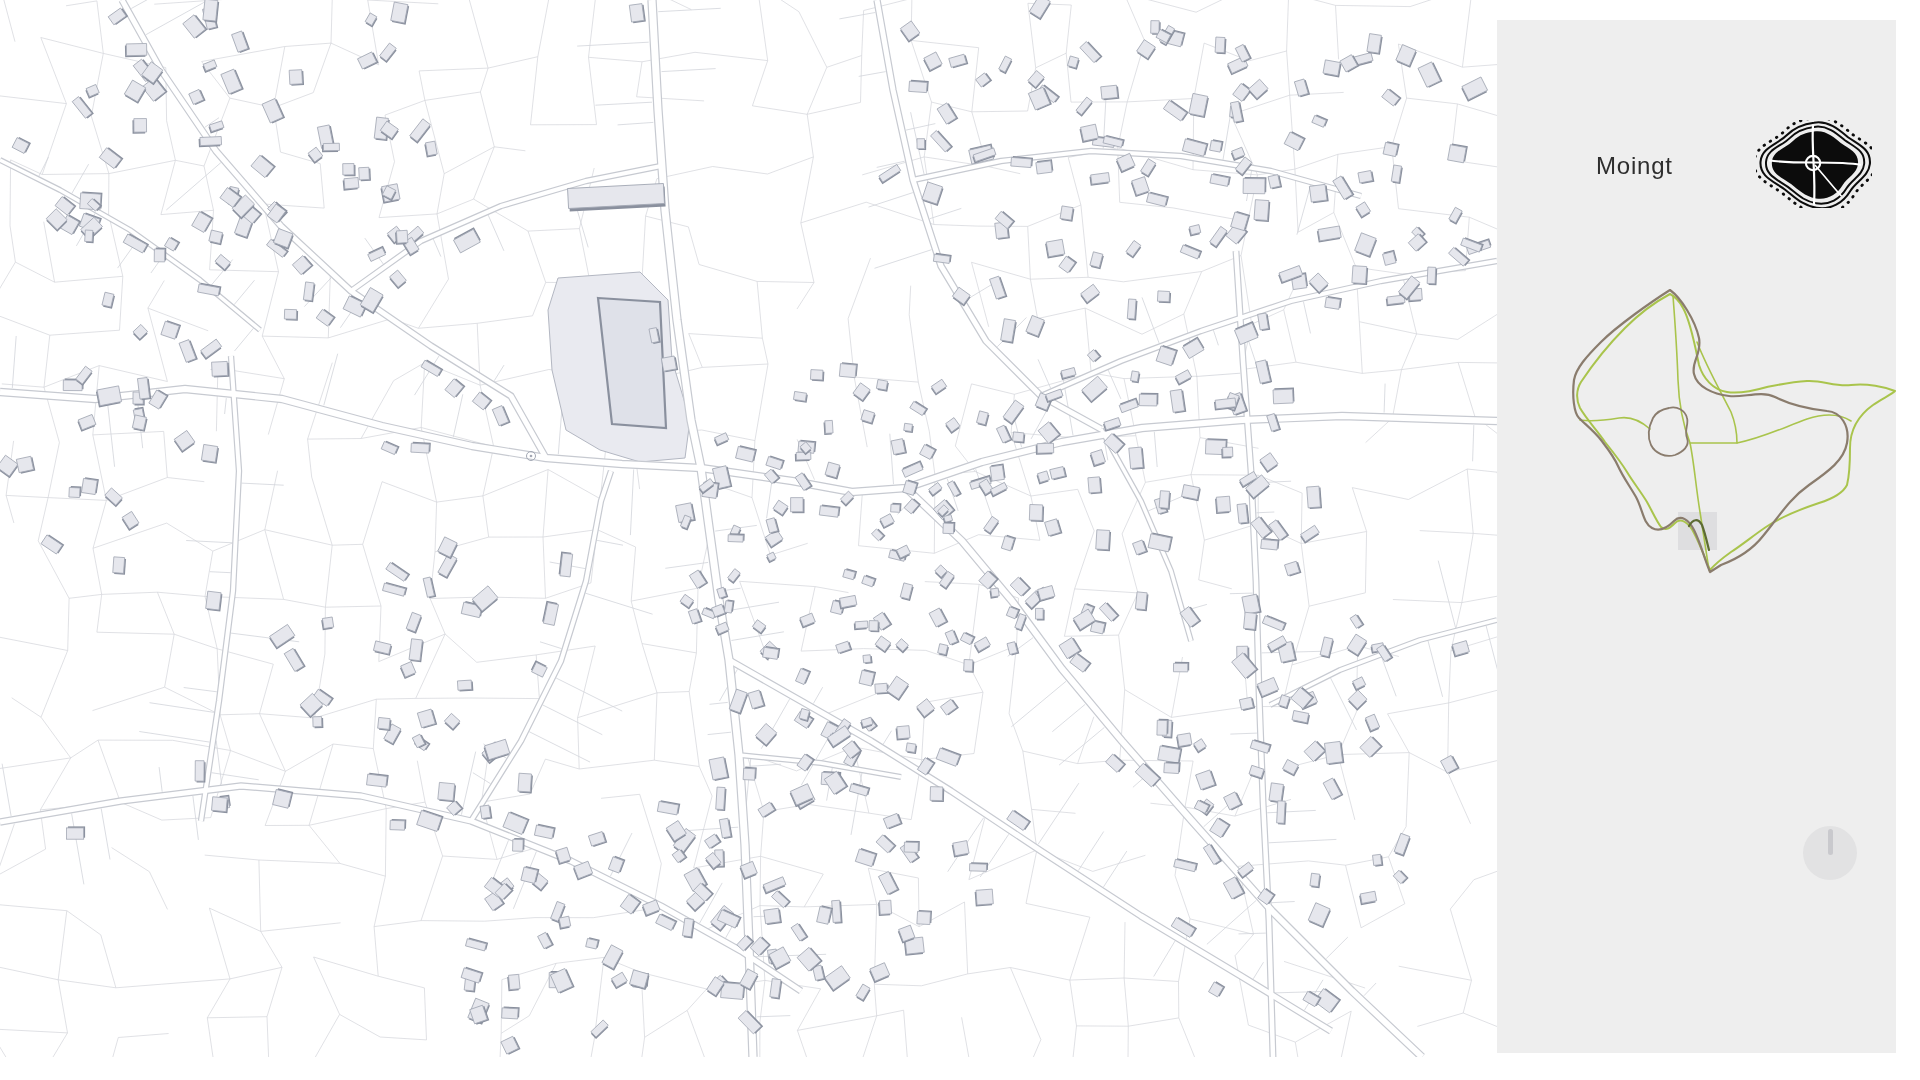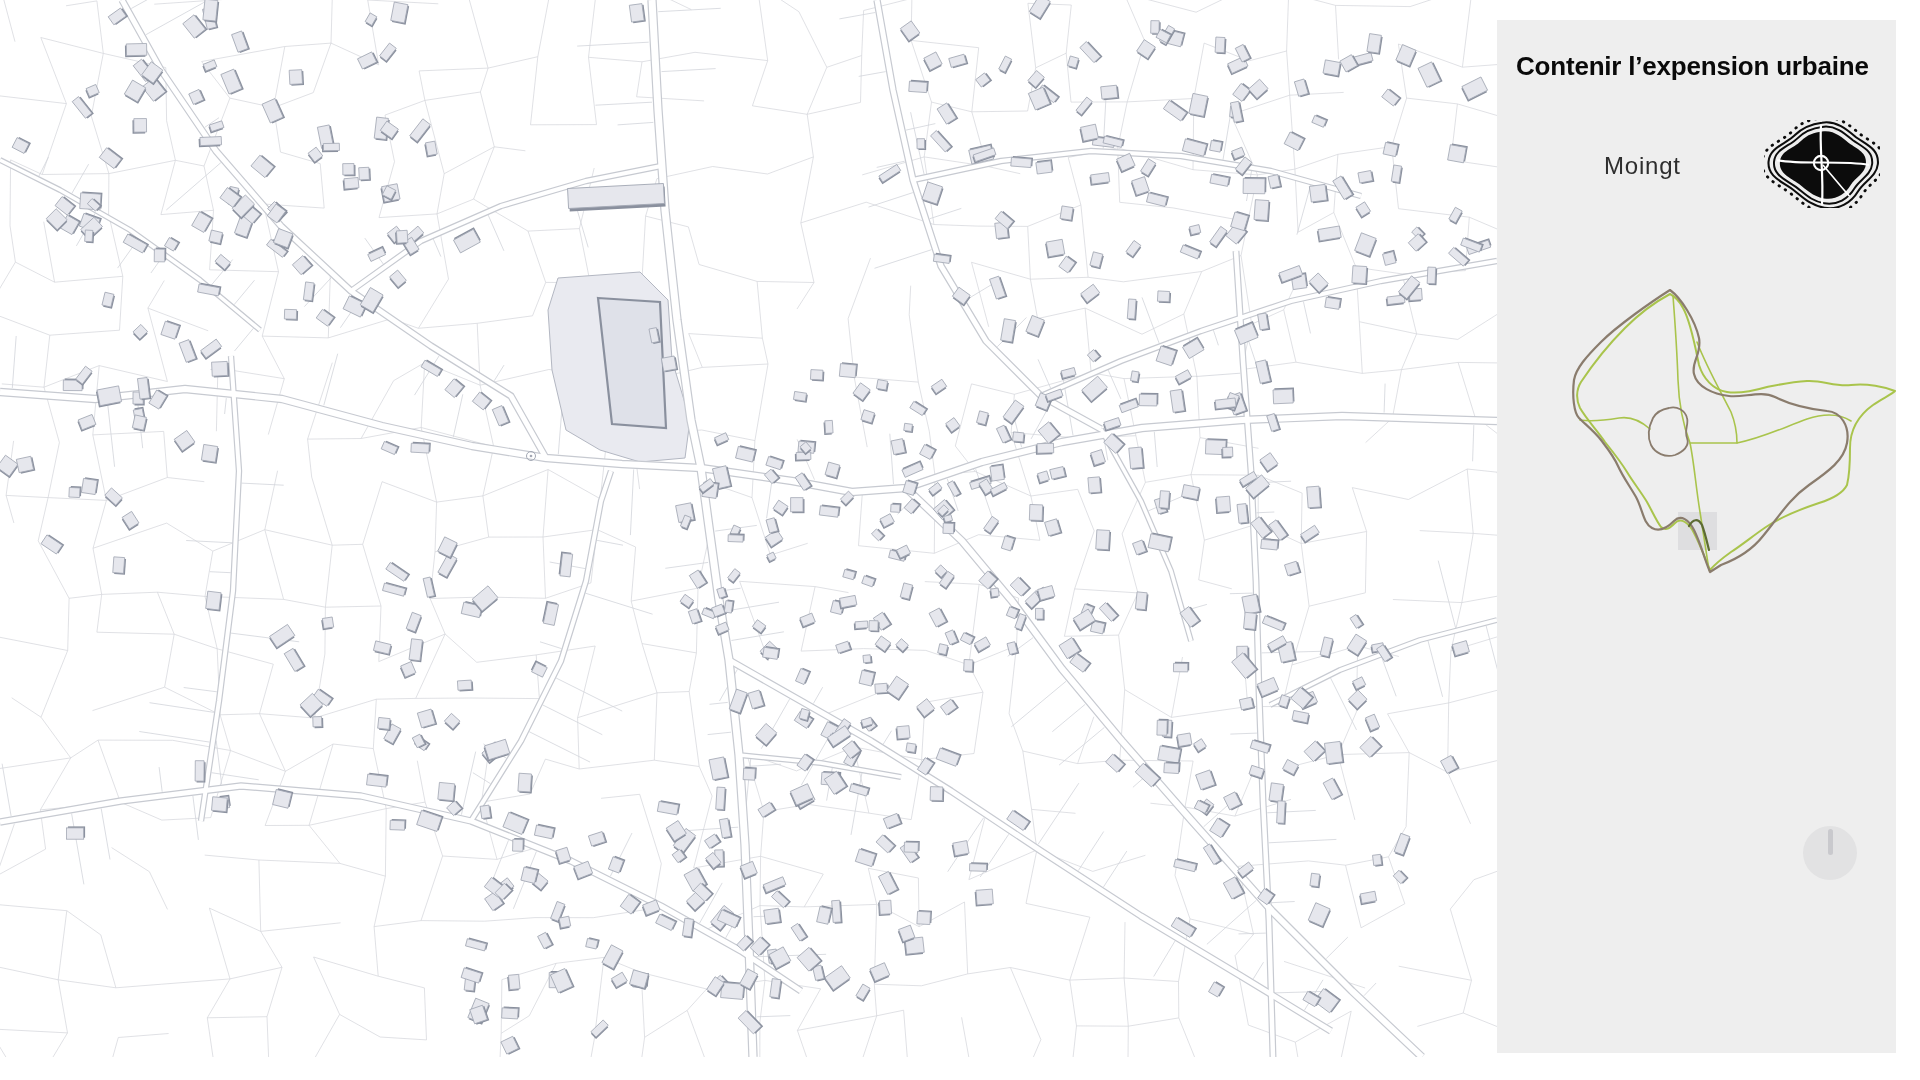--- a/index.html
+++ b/index.html
@@ -23,21 +23,21 @@
   #map-svg{display:block;overflow:hidden;}
   .sidebar{
     position:absolute;left:1497px;top:20px;width:399px;height:1033px;
     background:var(--panel-bg,#eee);
   }
   .panel-title{
     position:absolute;left:19px;top:30px;margin:0;width:370px;
     font-size:26px;line-height:32px;font-weight:700;letter-spacing:-0.2px;
     color:var(--title-color,#0a0a0a);
   }
-  .commune-row{position:absolute;left:8px;top:96px;width:382px;height:96px;}
+  .commune-row{position:absolute;left:0;top:96px;width:382px;height:96px;}
   .commune-label{
     position:absolute;left:99px;top:36px;
     font-size:24px;font-weight:300;letter-spacing:0.8px;
     color:var(--label-color,#2e2e2e);
   }
   .blob-icon{position:absolute;left:259px;top:4px;width:116px;height:88px;}
   .minimap{position:absolute;left:66px;top:260px;width:345px;height:300px;}
   .dial{
     position:absolute;left:306px;top:806px;width:54px;height:54px;
     border:none;border-radius:50%;background:var(--dial-bg,#e2e2e3);
@@ -2506,21 +2506,20 @@
       </g>
       <g transform="rotate(102.4 139.4 422.6)">
         <rect x="134.2" y="415.4" width="13.1" height="11.5" fill="#8a909e"></rect>
         <rect x="132.8" y="416.9" width="13.1" height="11.5" fill="#e6e7ed" stroke="#a3a8b4" stroke-width="0.8"></rect>
       </g>
     </svg>
 </div>
 
 <aside class="sidebar">
 
-  <h1 class="panel-title">Contenir l’expension urbaine</h1>
 
   <div class="commune-row">
     <span class="commune-label">Moingt</span>
     <svg class="blob-icon" viewBox="0 0 120 92">
       <g fill="none" stroke="var(--blob-icon)">
         <path transform="translate(60 46) scale(1.42) translate(-60 -46)" stroke-width="2.1" stroke-dasharray="0.4 5" stroke-linecap="round" d="M60,12 C72,10 81,18 88,24 C98,31 107,34 106,46 C105,56 95,60 90,68 C84,78 74,84 62,82 C50,80 44,73 36,67 C26,60 15,56 16,44 C17,32 30,30 38,22 C45,15 52,13 60,12 Z"></path>
         <path transform="translate(60 46) scale(1.27) translate(-60 -46)" stroke-width="1.7" d="M60,12 C72,10 81,18 88,24 C98,31 107,34 106,46 C105,56 95,60 90,68 C84,78 74,84 62,82 C50,80 44,73 36,67 C26,60 15,56 16,44 C17,32 30,30 38,22 C45,15 52,13 60,12 Z"></path>
         <path transform="translate(60 46) scale(1.14) translate(-60 -46)" stroke-width="1.8" d="M60,12 C72,10 81,18 88,24 C98,31 107,34 106,46 C105,56 95,60 90,68 C84,78 74,84 62,82 C50,80 44,73 36,67 C26,60 15,56 16,44 C17,32 30,30 38,22 C45,15 52,13 60,12 Z"></path>
       </g>
       <path fill="var(--blob-icon)" d="M60,12 C72,10 81,18 88,24 C98,31 107,34 106,46 C105,56 95,60 90,68 C84,78 74,84 62,82 C50,80 44,73 36,67 C26,60 15,56 16,44 C17,32 30,30 38,22 C45,15 52,13 60,12 Z"></path>

